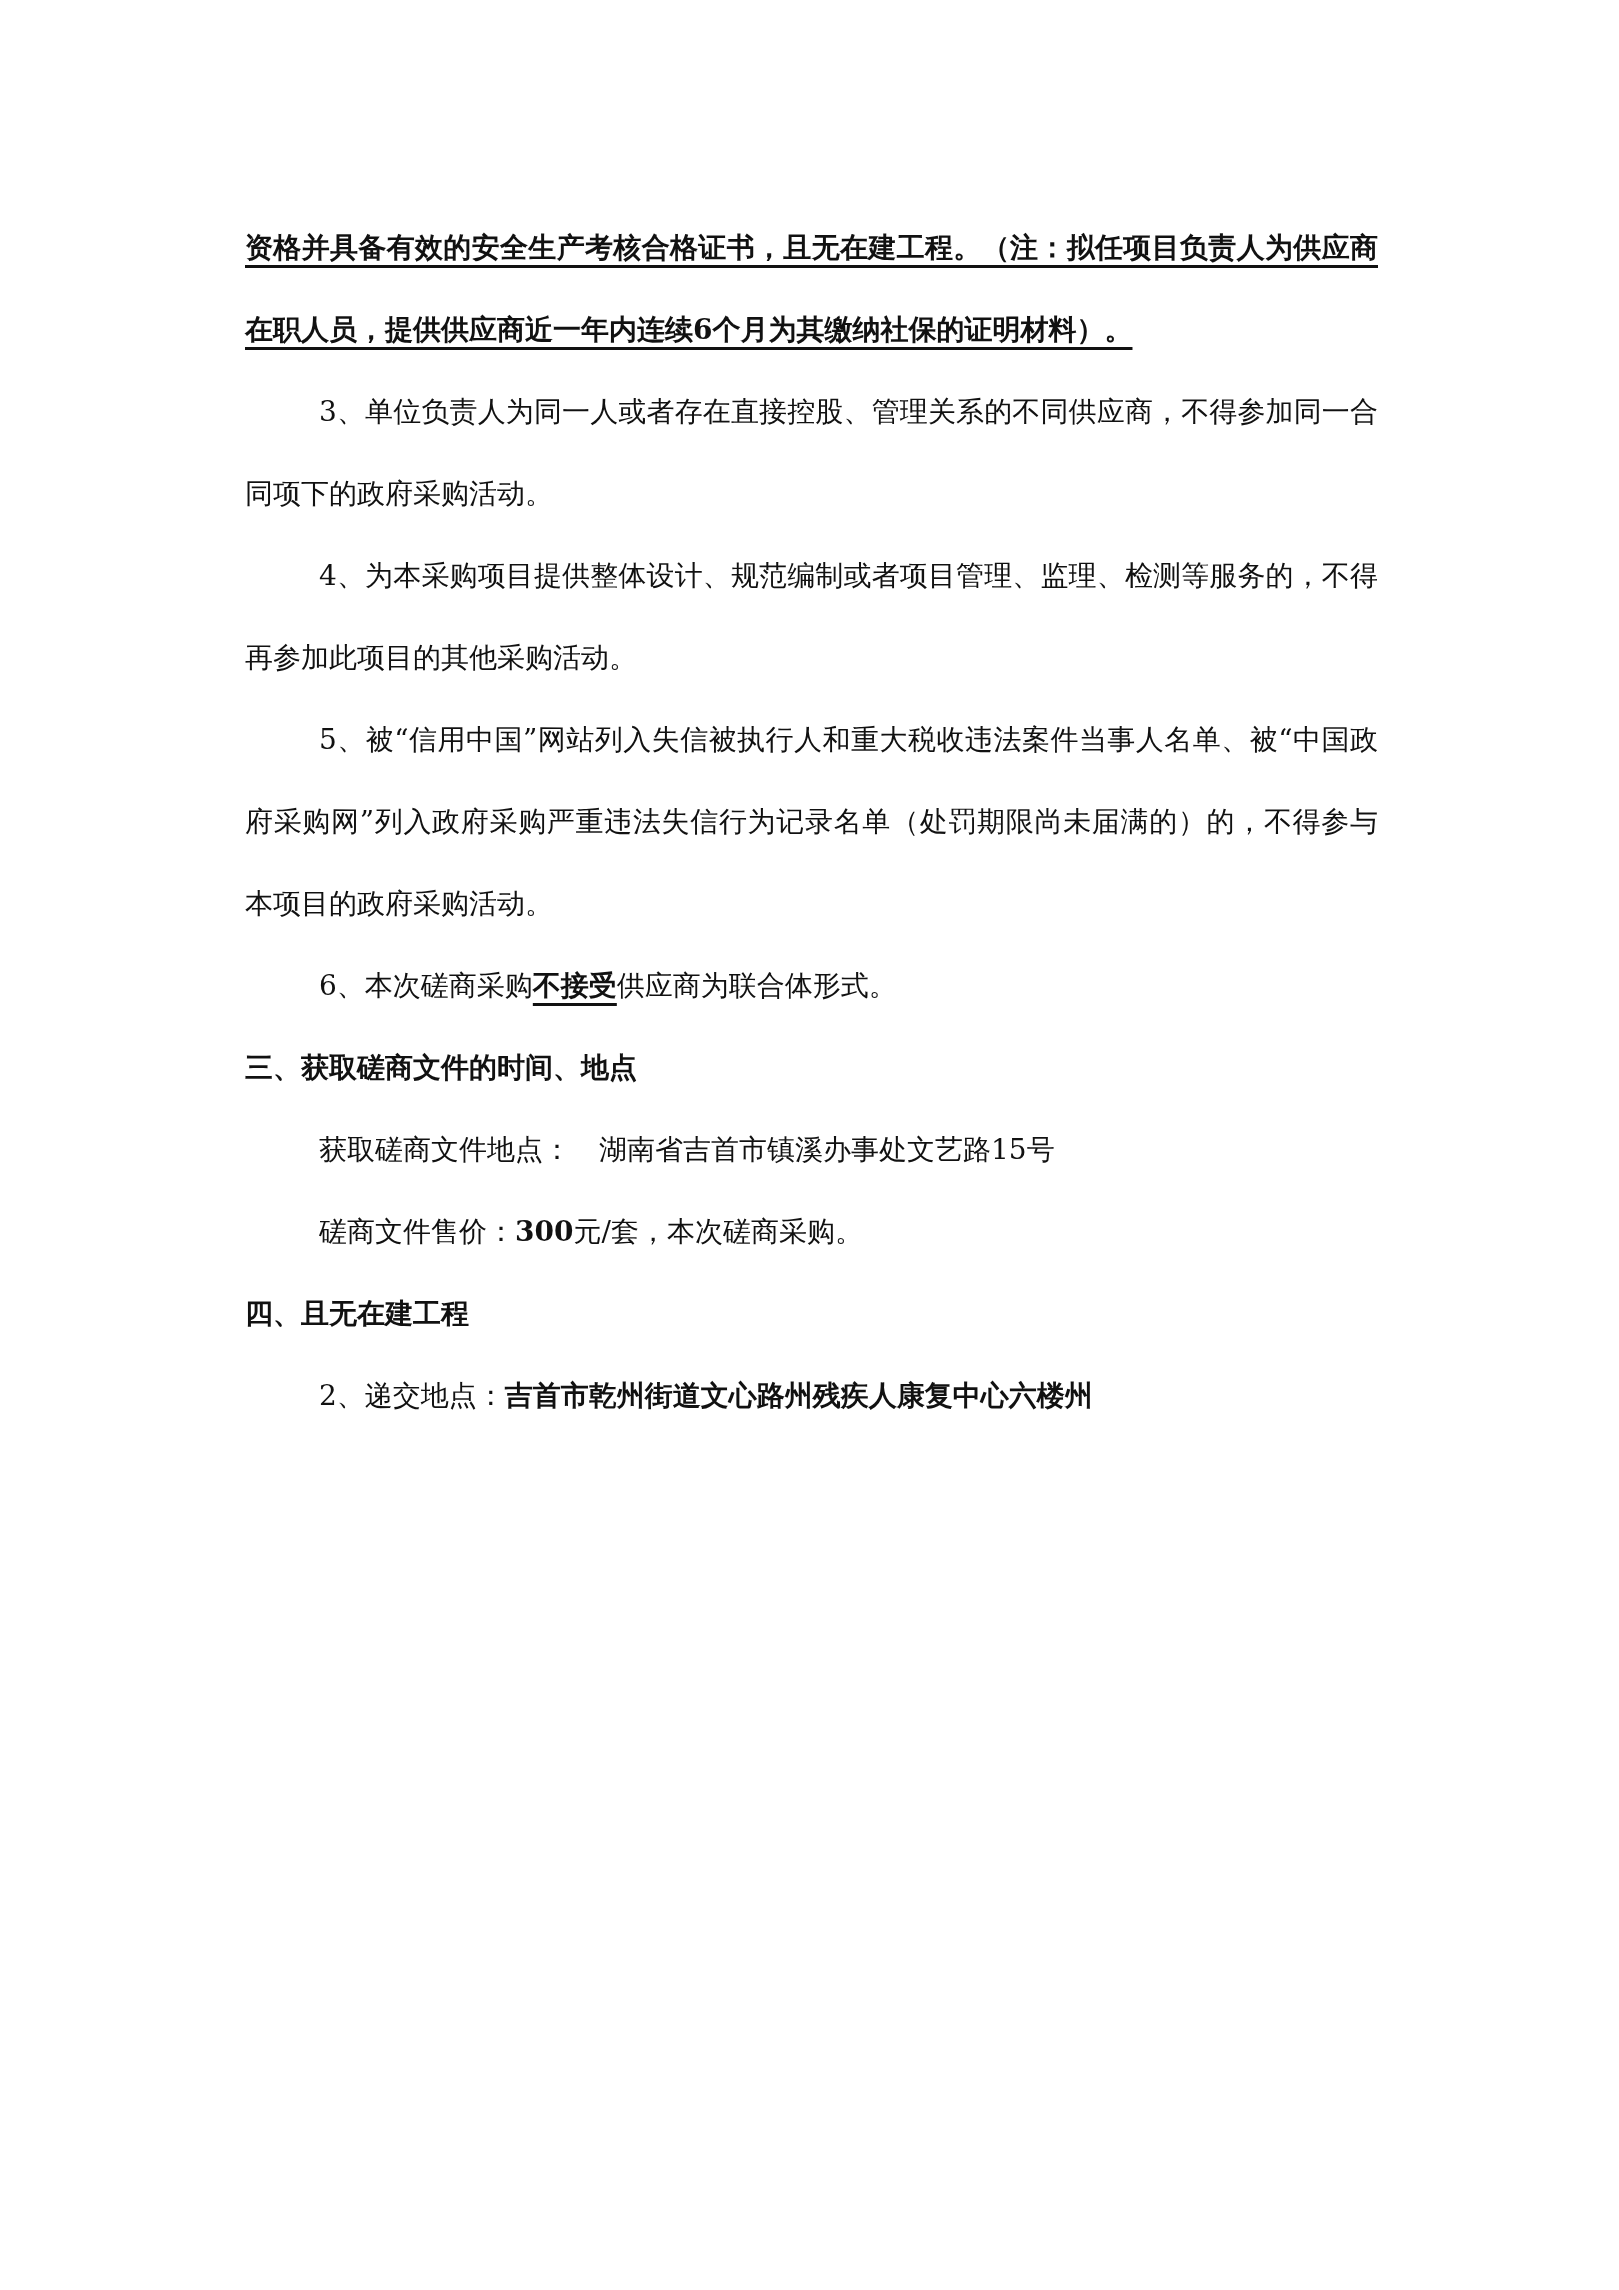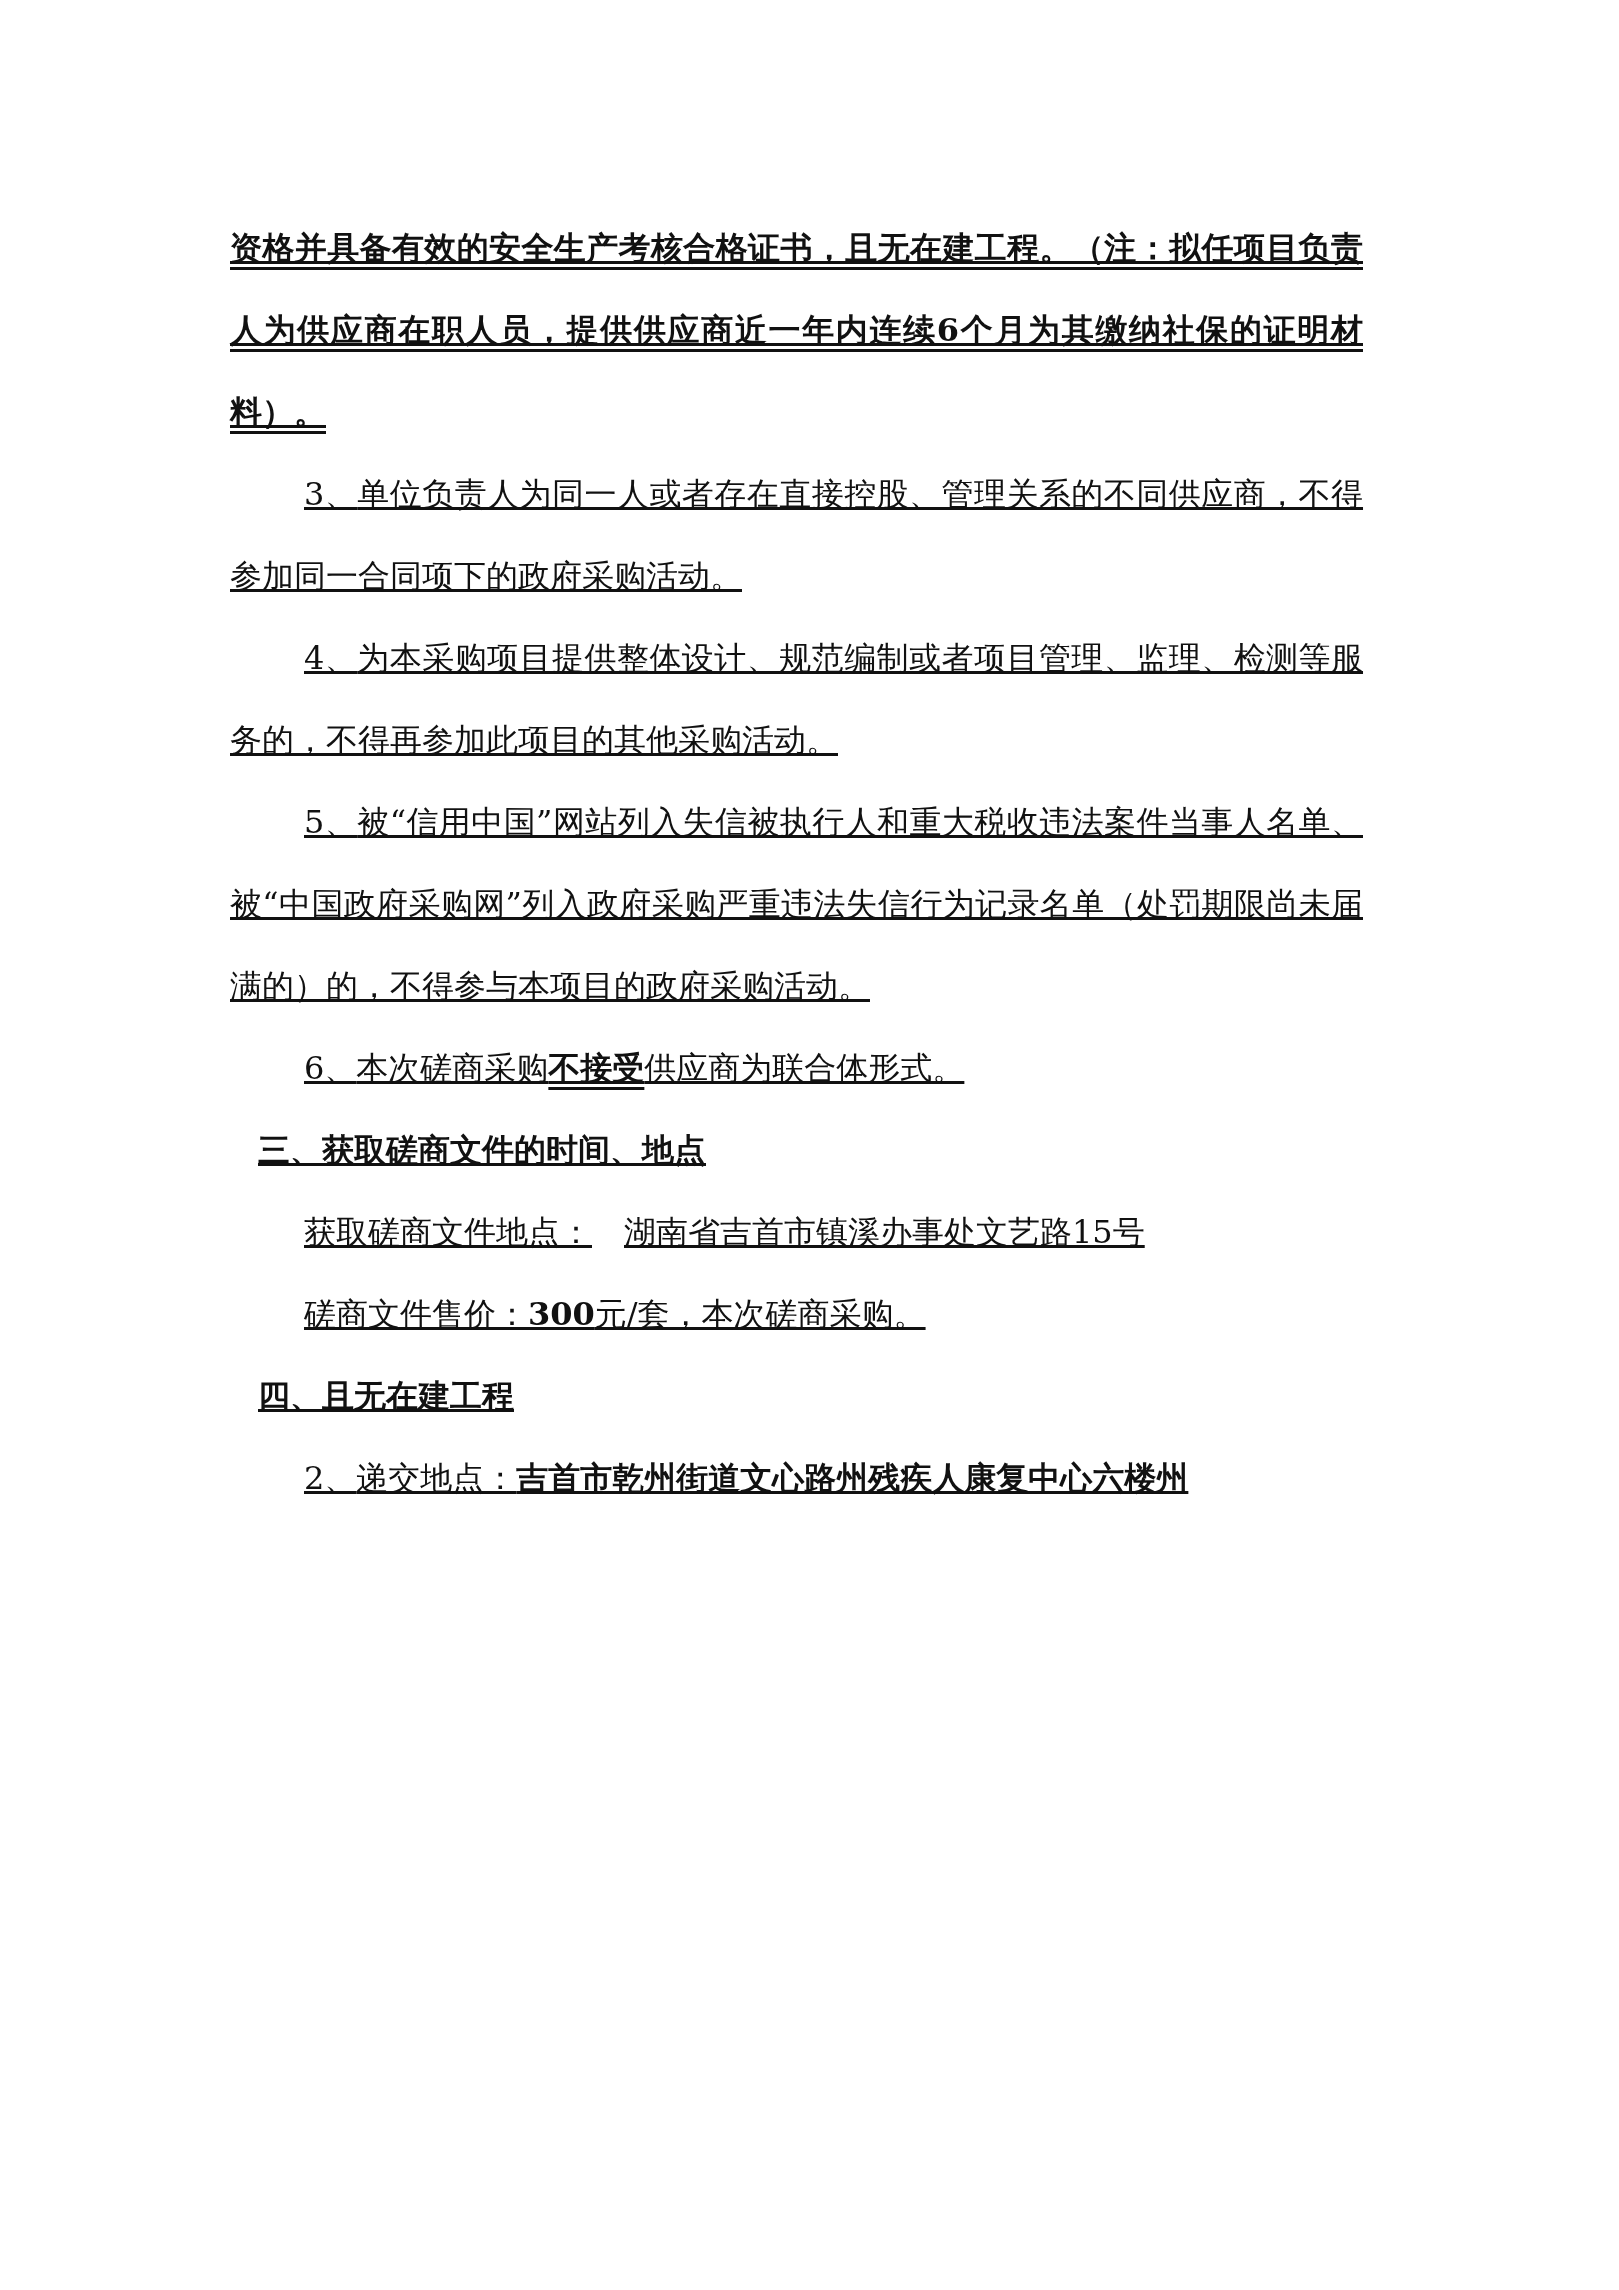--- a/index.html
+++ b/index.html
@@ -1,32 +1,31 @@
 <!DOCTYPE html>
 <html><head>
   <meta charset="utf-8">
   <style>
     html, body { margin: 0; padding: 0; background: #ffffff; }
     body { width: 1619px; height: 2291px; position: relative; overflow: hidden; }
     .page {
       position: absolute;
-      left: 230px;
+      left: 245px;
       top: 207px;
       width: 1133px;
       font-family: "DejaVu Serif", "Liberation Serif", serif;
-      font-size: 32px;
+      font-size: 28px;
       line-height: 82px;
       color: #111111;
-      text-decoration: underline;
     }
     .p { margin: 0; text-align: justify; text-align-last: left; }
     .indent { text-indent: 74px; }
     .b { font-weight: bold; }
     .u { text-decoration: underline; text-decoration-thickness: 2.9px; text-underline-offset: 7.8px; }
-    .heading { font-weight: bold; margin-left: 28px; }
+    .heading { font-weight: bold; }
     .spacer { display: inline-block; width: 1em; }
   </style>
 </head>
 <body>
 
 <div class="page">
 
   <p class="p b u">
     <span>资格并具备有效的安全生产考核合格证书，且无在建工程。（注：拟任项目负责人为供应商在职人员，提供供应商近一年内连续6个月为其缴纳社保的证明材料）。</span>
   </p>

